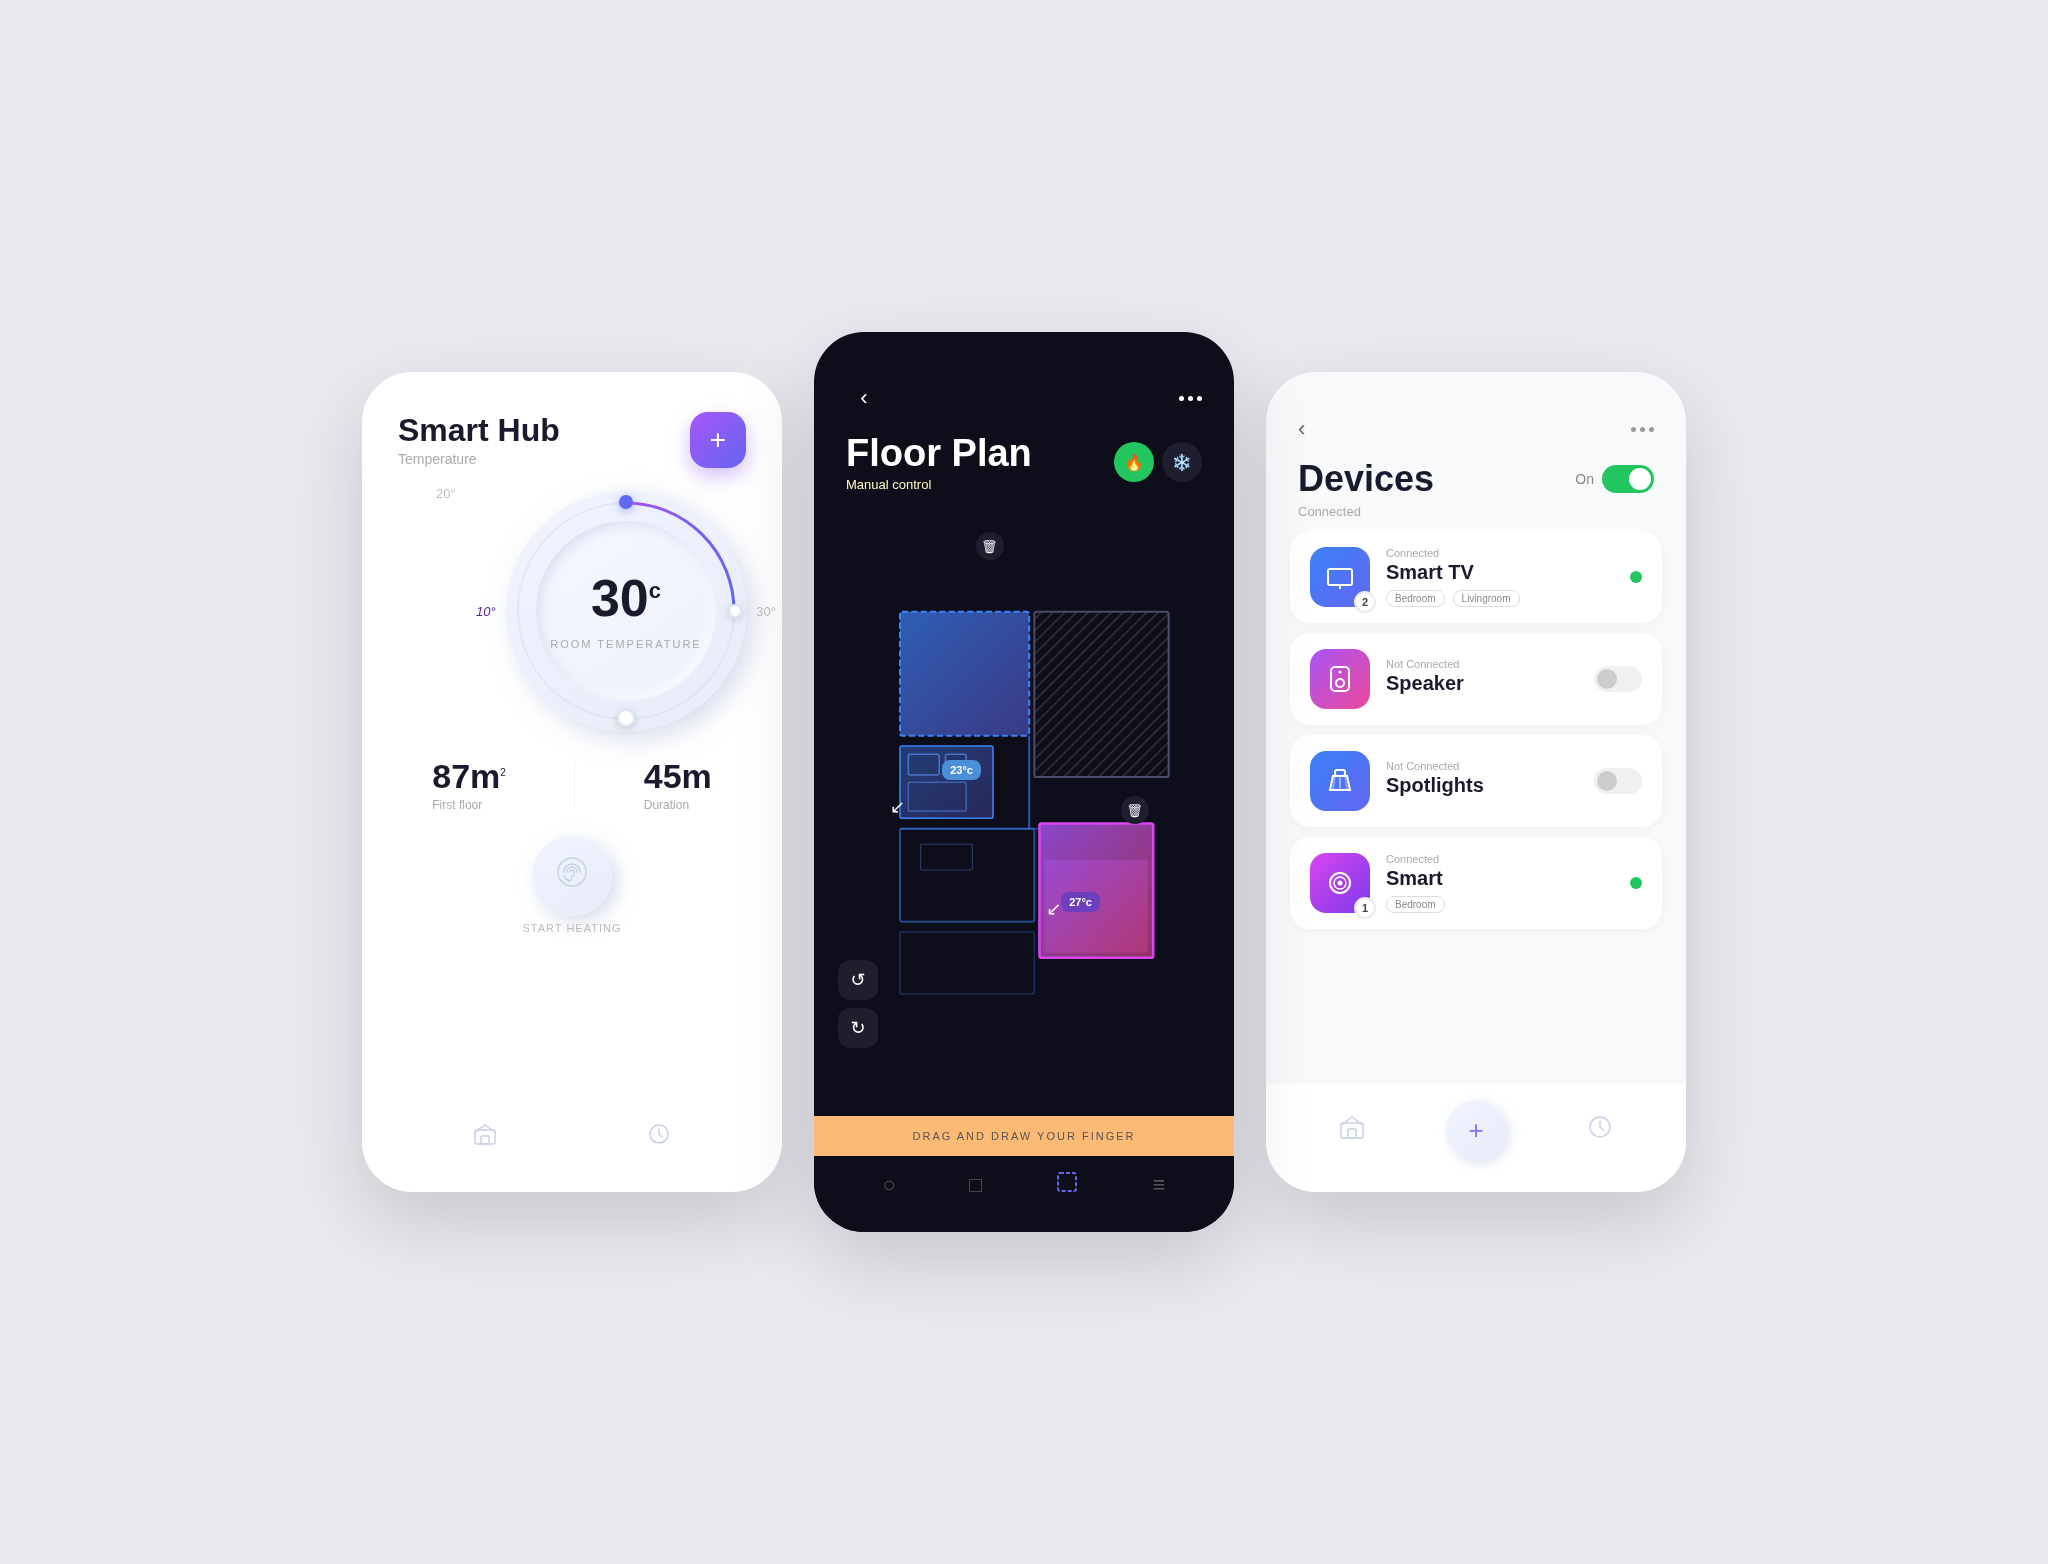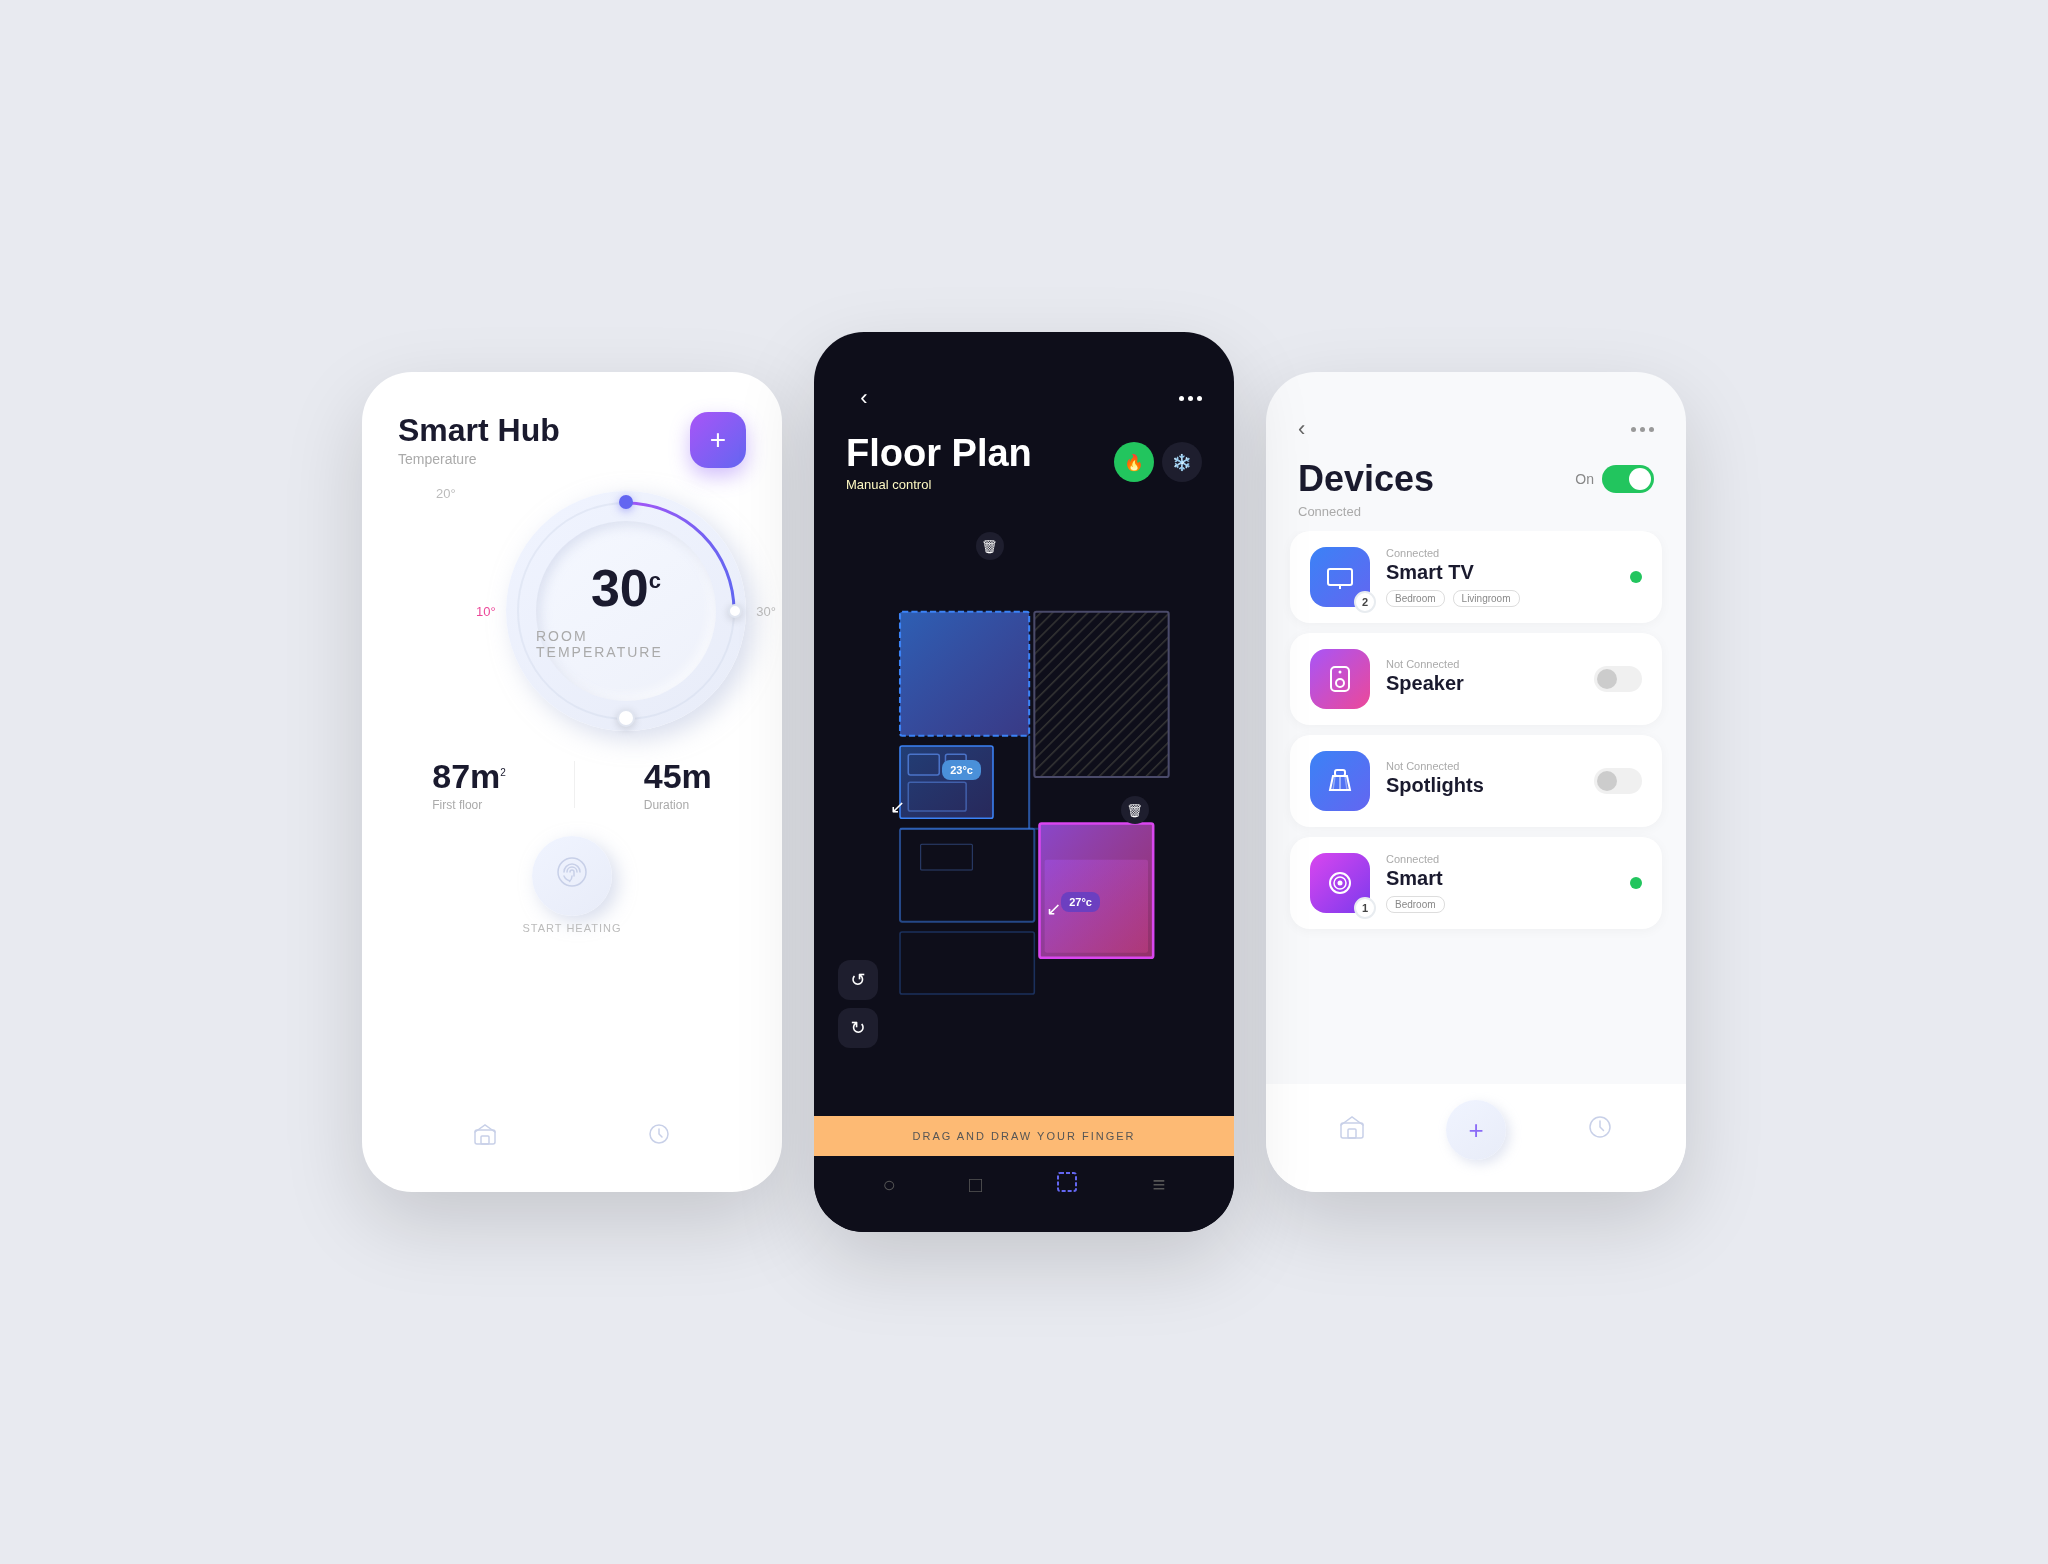--- a/index.html
+++ b/index.html
@@ -128,21 +128,21 @@
       color: #1a1a2e;
       line-height: 1;
     }
 
     .temp-sup {
       font-size: 22px;
       vertical-align: super;
     }
 
     .temp-label {
-      font-size: 14px;
+      font-size: 11px;
       color: #aaa;
       letter-spacing: 2px;
       margin-top: 14px;
     }
 
     
     .arc-svg {
       position: absolute;
       top: 0; left: 0;
       width: 100%;
@@ -726,21 +726,21 @@
           <div class="dot-bottom"></div>
 
           <div class="thermostat-inner">
             <div class="temp-value">
               <span>30</span><span class="temp-sup">c</span>
             </div>
             <div class="temp-label">ROOM TEMPERATURE</div>
           </div>
         </div>
 
-        <div style="position:absolute; left:-30px; top:50%; transform:translateY(-50%); font-size:13px; color:#ec4899;">10°</div>
+        <div style="position:absolute; left:-30px; top:50%; transform:translateY(-50%); font-size:13px; color:#4c1d95;font-style:italic;">10°</div>
         <div style="position:absolute; right:-30px; top:50%; transform:translateY(-50%); font-size:13px; color:#bbb;">30°</div>
       </div>
     </div>
 
     <div class="stats-row">
       <div class="stat-item">
         <div class="stat-value">
           <span>87m</span><span class="stat-sub-sup">2</span>
         </div>
         <div class="stat-label">First floor</div>

